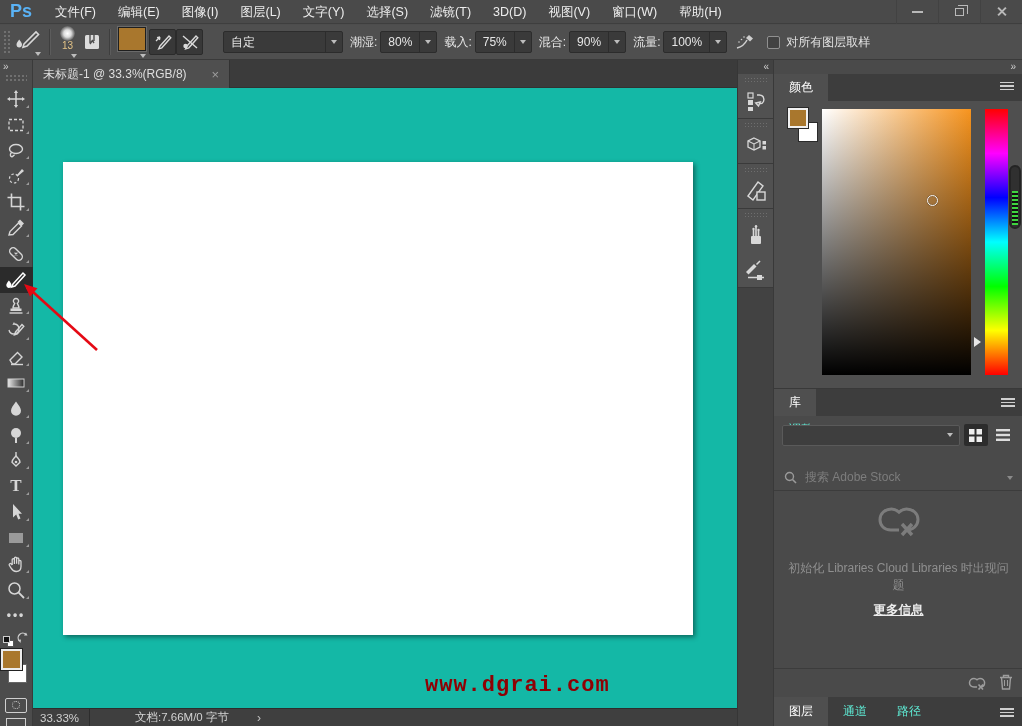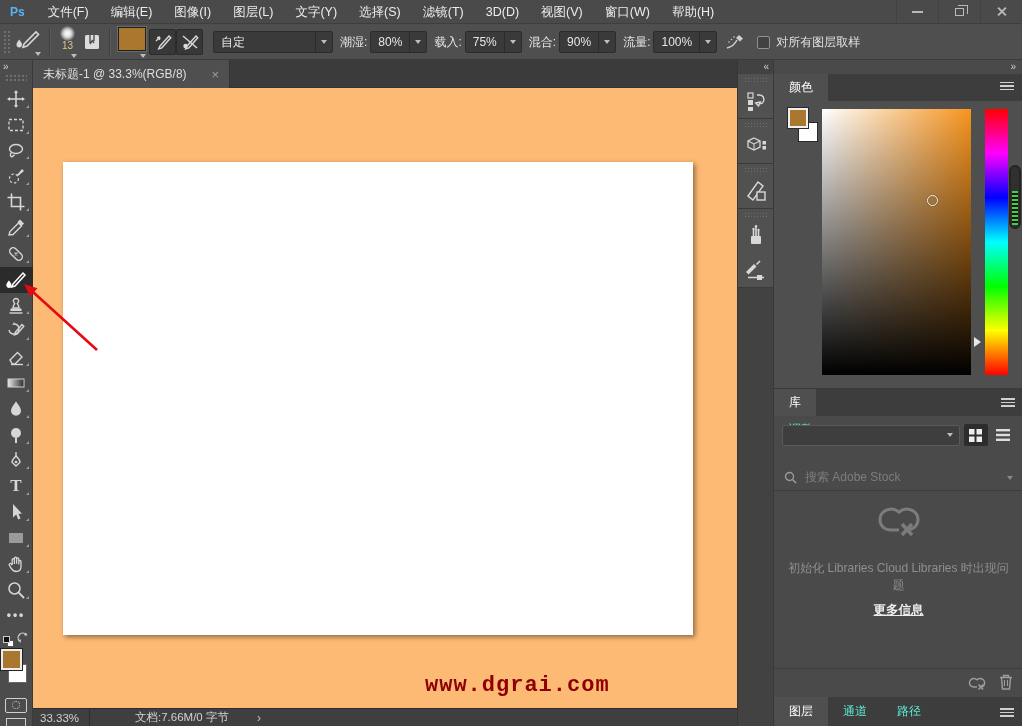--- a/index.html
+++ b/index.html
@@ -3,21 +3,21 @@
 <meta charset="utf-8">
 <style>
   html,body{margin:0;padding:0;background:#1e1e1e;}
   *{box-sizing:border-box;}
   .app{position:relative;width:1022px;height:726px;background:#4d4d4d;
        font-family:"Liberation Sans","DejaVu Sans",sans-serif;font-size:12px;color:#e2e2e2;overflow:hidden;}
   .abs{position:absolute;}
 
   
   .menubar{left:0;top:0;width:1022px;height:24px;background:#4a4a4a;display:flex;align-items:center;border-bottom:1px solid #3e3e3e;}
-  .ps-logo{color:#5ab2f5;font-weight:bold;font-size:12px;margin:0 12px 0 10px;}
+  .ps-logo{color:#5ab2f5;font-weight:bold;font-size:18px;margin:0 12px 0 10px;}
   .menu-item{padding:0 11px;height:24px;line-height:24px;font-size:12.5px;color:#ededed;cursor:default;}
   .win-controls{margin-left:auto;display:flex;height:24px;align-items:center;}
   .win-btn{width:42px;height:24px;display:flex;align-items:center;justify-content:center;border-left:1px solid #424242;}
   .ic-min{width:11px;height:2px;background:#b9b9b9;}
   .ic-restore{width:9px;height:8px;border:1.5px solid #b9b9b9;position:relative;}
   .ic-restore::before{content:'';position:absolute;left:2px;top:-4px;width:9px;height:8px;border:1.5px solid #b9b9b9;border-bottom:none;border-left:none;}
   .ic-close{position:relative;width:11px;height:11px;}
   .ic-close::before,.ic-close::after{content:'';position:absolute;left:5px;top:0;width:2px;height:11px;background:#b9b9b9;}
   .ic-close::before{transform:rotate(45deg);} .ic-close::after{transform:rotate(-45deg);}
 
@@ -50,21 +50,21 @@
   .mini-colors{position:relative;width:26px;height:14px;margin-top:4px;}
   .fgbg{position:relative;width:33px;height:44px;margin-top:2px;}
   .qmask{width:22px;height:15px;border:1.5px solid #cfcfcf;border-radius:2px;margin-top:6px;display:flex;align-items:center;justify-content:center;}
   .qmask i{width:8px;height:8px;border:1px dotted #cfcfcf;border-radius:50%;}
   .smode{width:20px;height:8px;border:1.5px solid #cfcfcf;border-bottom:none;margin-top:5px;}
 
   
   .tabstrip{left:33px;top:60px;width:704px;height:28px;background:#3b3b3b;display:flex;border-bottom:1px solid #323232;}
   .doc-tab{height:28px;background:#4f4f4f;display:flex;align-items:center;padding:0 10px;gap:25px;color:#dedede;border-right:1px solid #323232;}
   .doc-close{color:#9d9d9d;font-size:13px;}
-  .pasteboard{left:33px;top:88px;width:704px;height:620px;background:#fdba74;}
+  .pasteboard{left:33px;top:88px;width:704px;height:620px;background:#14b8a6;}
   .canvas{position:absolute;left:30px;top:74px;width:630px;height:473px;background:#ffffff;box-shadow:2px 2px 5px rgba(0,0,0,.45);}
   .watermark{position:absolute;left:392px;top:585px;font-family:"Liberation Mono","DejaVu Sans Mono",monospace;font-weight:bold;font-size:22px;color:#8f0004;letter-spacing:1px;}
 
   
   .statusbar{left:33px;top:708px;width:704px;height:18px;background:#3f3f3f;border-top:1px solid #2d2d2d;display:flex;align-items:center;color:#d2d2d2;font-size:11.5px;}
   .status-zoom{padding:0 10px 0 7px;border-right:1px solid #2d2d2d;height:100%;display:flex;align-items:center;}
   .status-doc{margin-left:45px;}
   .status-chev{margin-left:28px;color:#c0c0c0;font-size:12px;}
 
   
@@ -177,21 +177,21 @@
         <path d="M3 8l4-4M7 4l-3 .6M7 4l-.6 3" stroke="#dadada" stroke-width="1.3" fill="none"></path>
       </svg>
     </span>
     <span class="btn-dark">
       <svg class="oicn" width="20" height="18" viewBox="0 0 20 18">
         <path d="M7 13L16 3l1.8 1.8-9 10-3.1 1z" fill="none" stroke="#dadada" stroke-width="1.4"></path>
         <path d="M3 3l14 12" stroke="#dadada" stroke-width="1.4"></path>
         <circle cx="5.5" cy="13" r="2.2" fill="#dadada"></circle>
       </svg>
     </span>
-    <div class="dd" style="width:120px;margin-left:10px;">
+    <div class="dd" style="width:120px;margin-left:20px;">
       <span class="val" style="flex:1;">自定</span>
       <span class="chbox">
           <span class="chev"></span>
         </span>
     </div>
 
     <span class="param-label">潮湿:</span>
     <div class="dd">
       <span class="val">80%</span>
       <span class="chbox">

